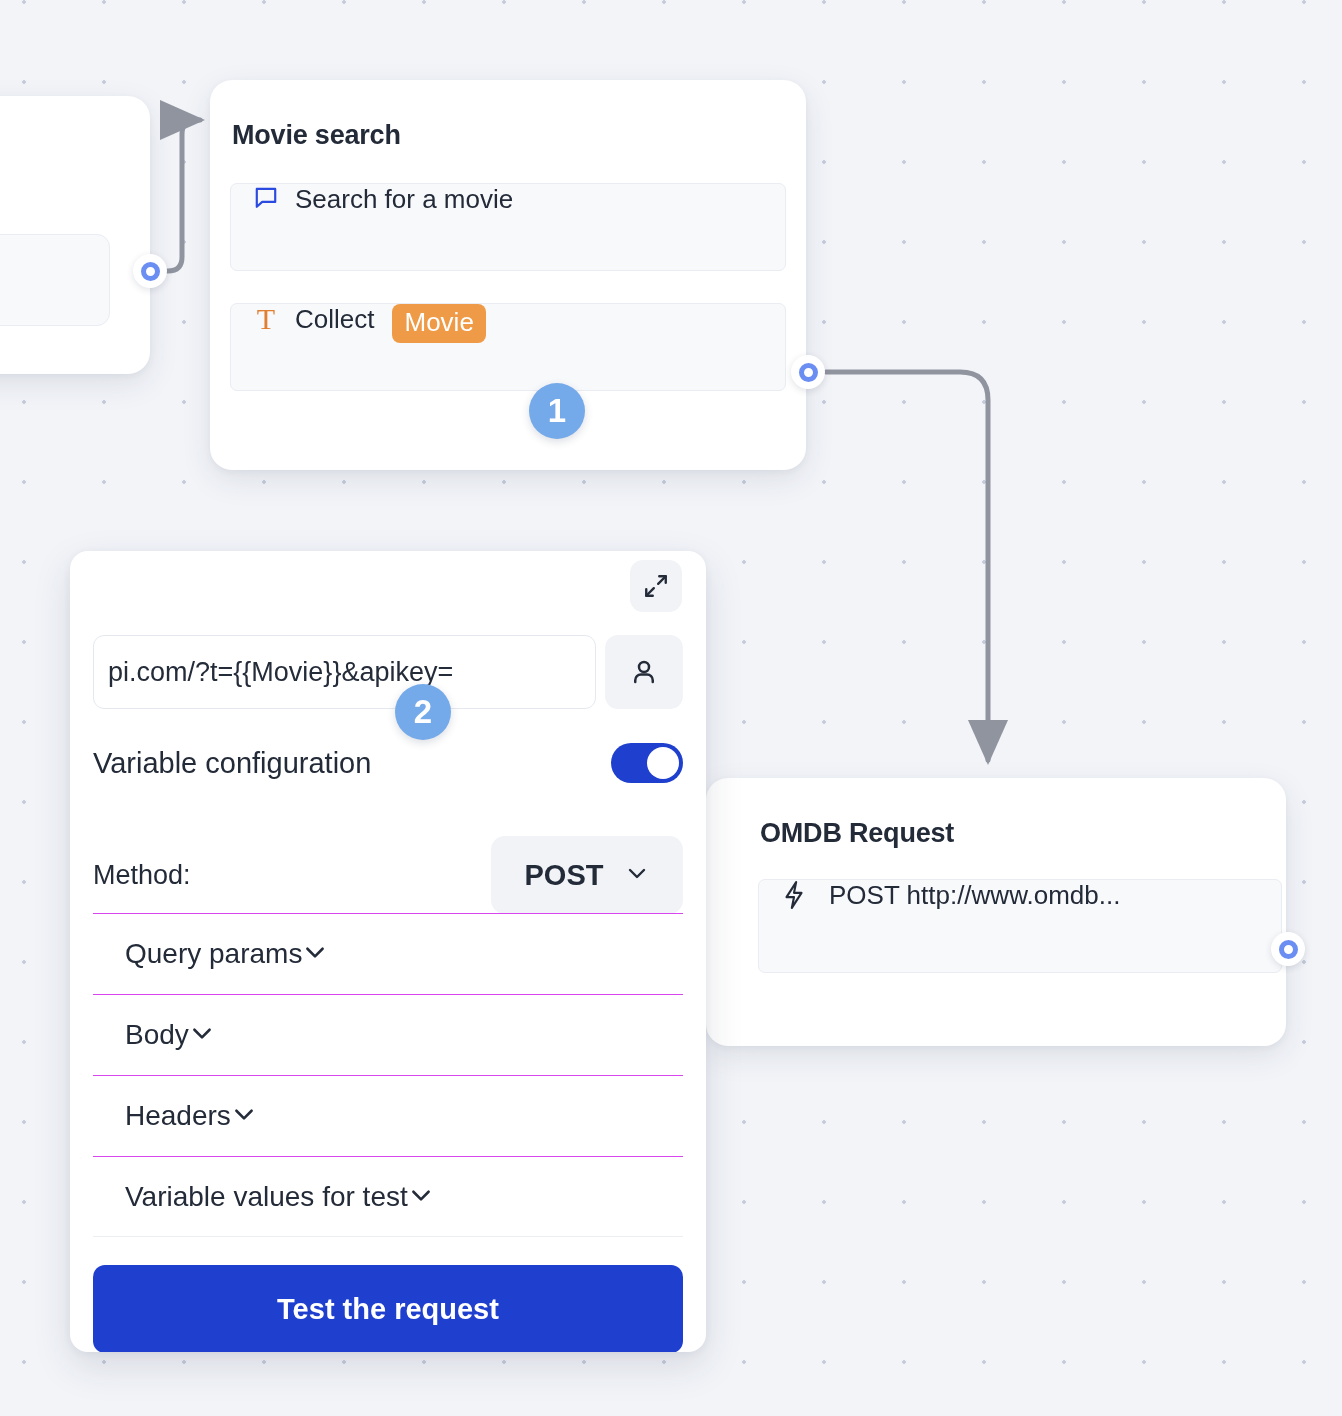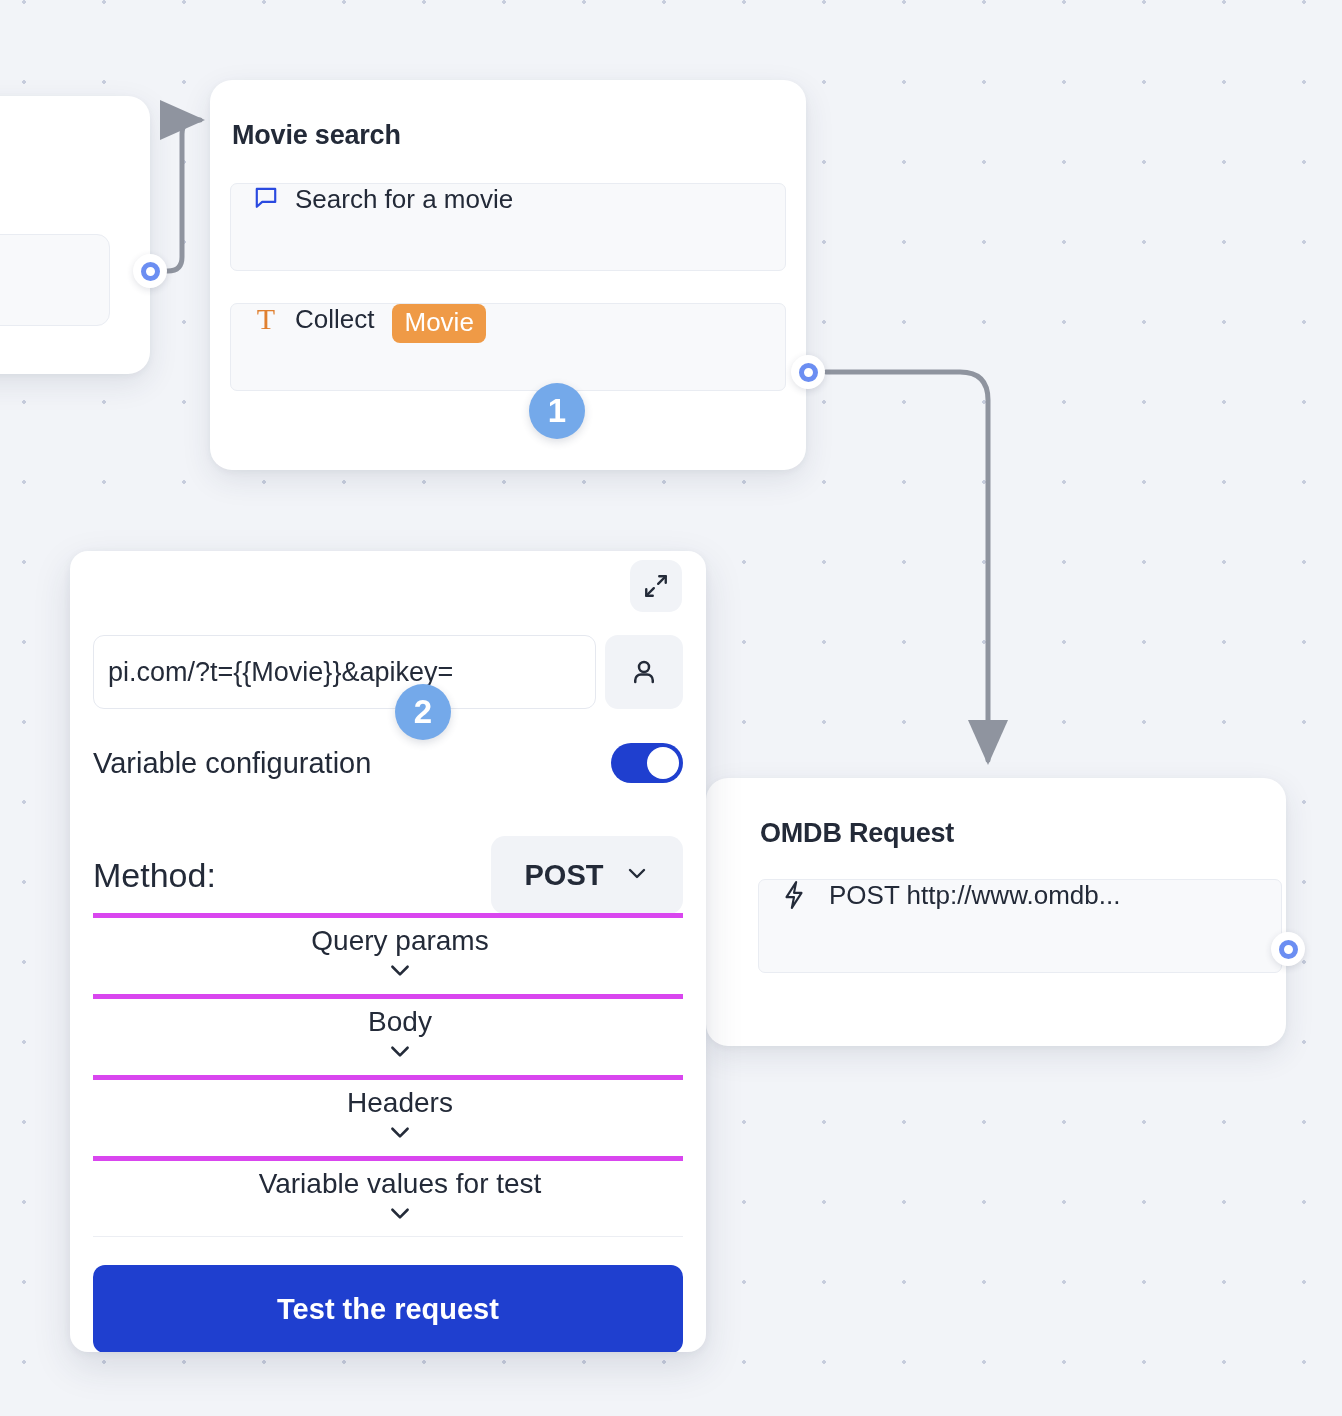--- a/index.html
+++ b/index.html
@@ -256,21 +256,21 @@
   .method-row {
     position: absolute;
     left: 23px;
     top: 285px;
     width: 590px;
     display: flex;
     align-items: center;
     justify-content: space-between;
   }
   .method-label {
-    font-size: 34px;
+    font-size: 27px;
     color: #232a38;
   }
   .method-select {
     width: 192px;
     height: 78px;
     border-radius: 14px;
     background: #f1f3f7;
     display: flex;
     align-items: center;
     justify-content: center;
@@ -284,28 +284,27 @@
   }
 
   .accordion {
     position: absolute;
     left: 23px;
     top: 362px;
     width: 590px;
   }
   .acc-item {
     height: 81px;
-    border-top: 5px solid #d946ef;
-    display: flex;
-    align-items: center;
-    justify-content: center;
+    border-top: 1px solid #d946ef;
+    display: flex;
+    align-items: center;
+    justify-content: flex-start;
     padding: 0 8px 0 32px;
     box-sizing: border-box;
     cursor: pointer;
-    flex-direction: column;
   }
   .acc-item:last-child { border-bottom: 1px solid #eceef3; }
   .acc-label {
     font-size: 28px;
     color: #232a38;
   }
 
   .test-btn {
     position: absolute;
     left: 23px;

